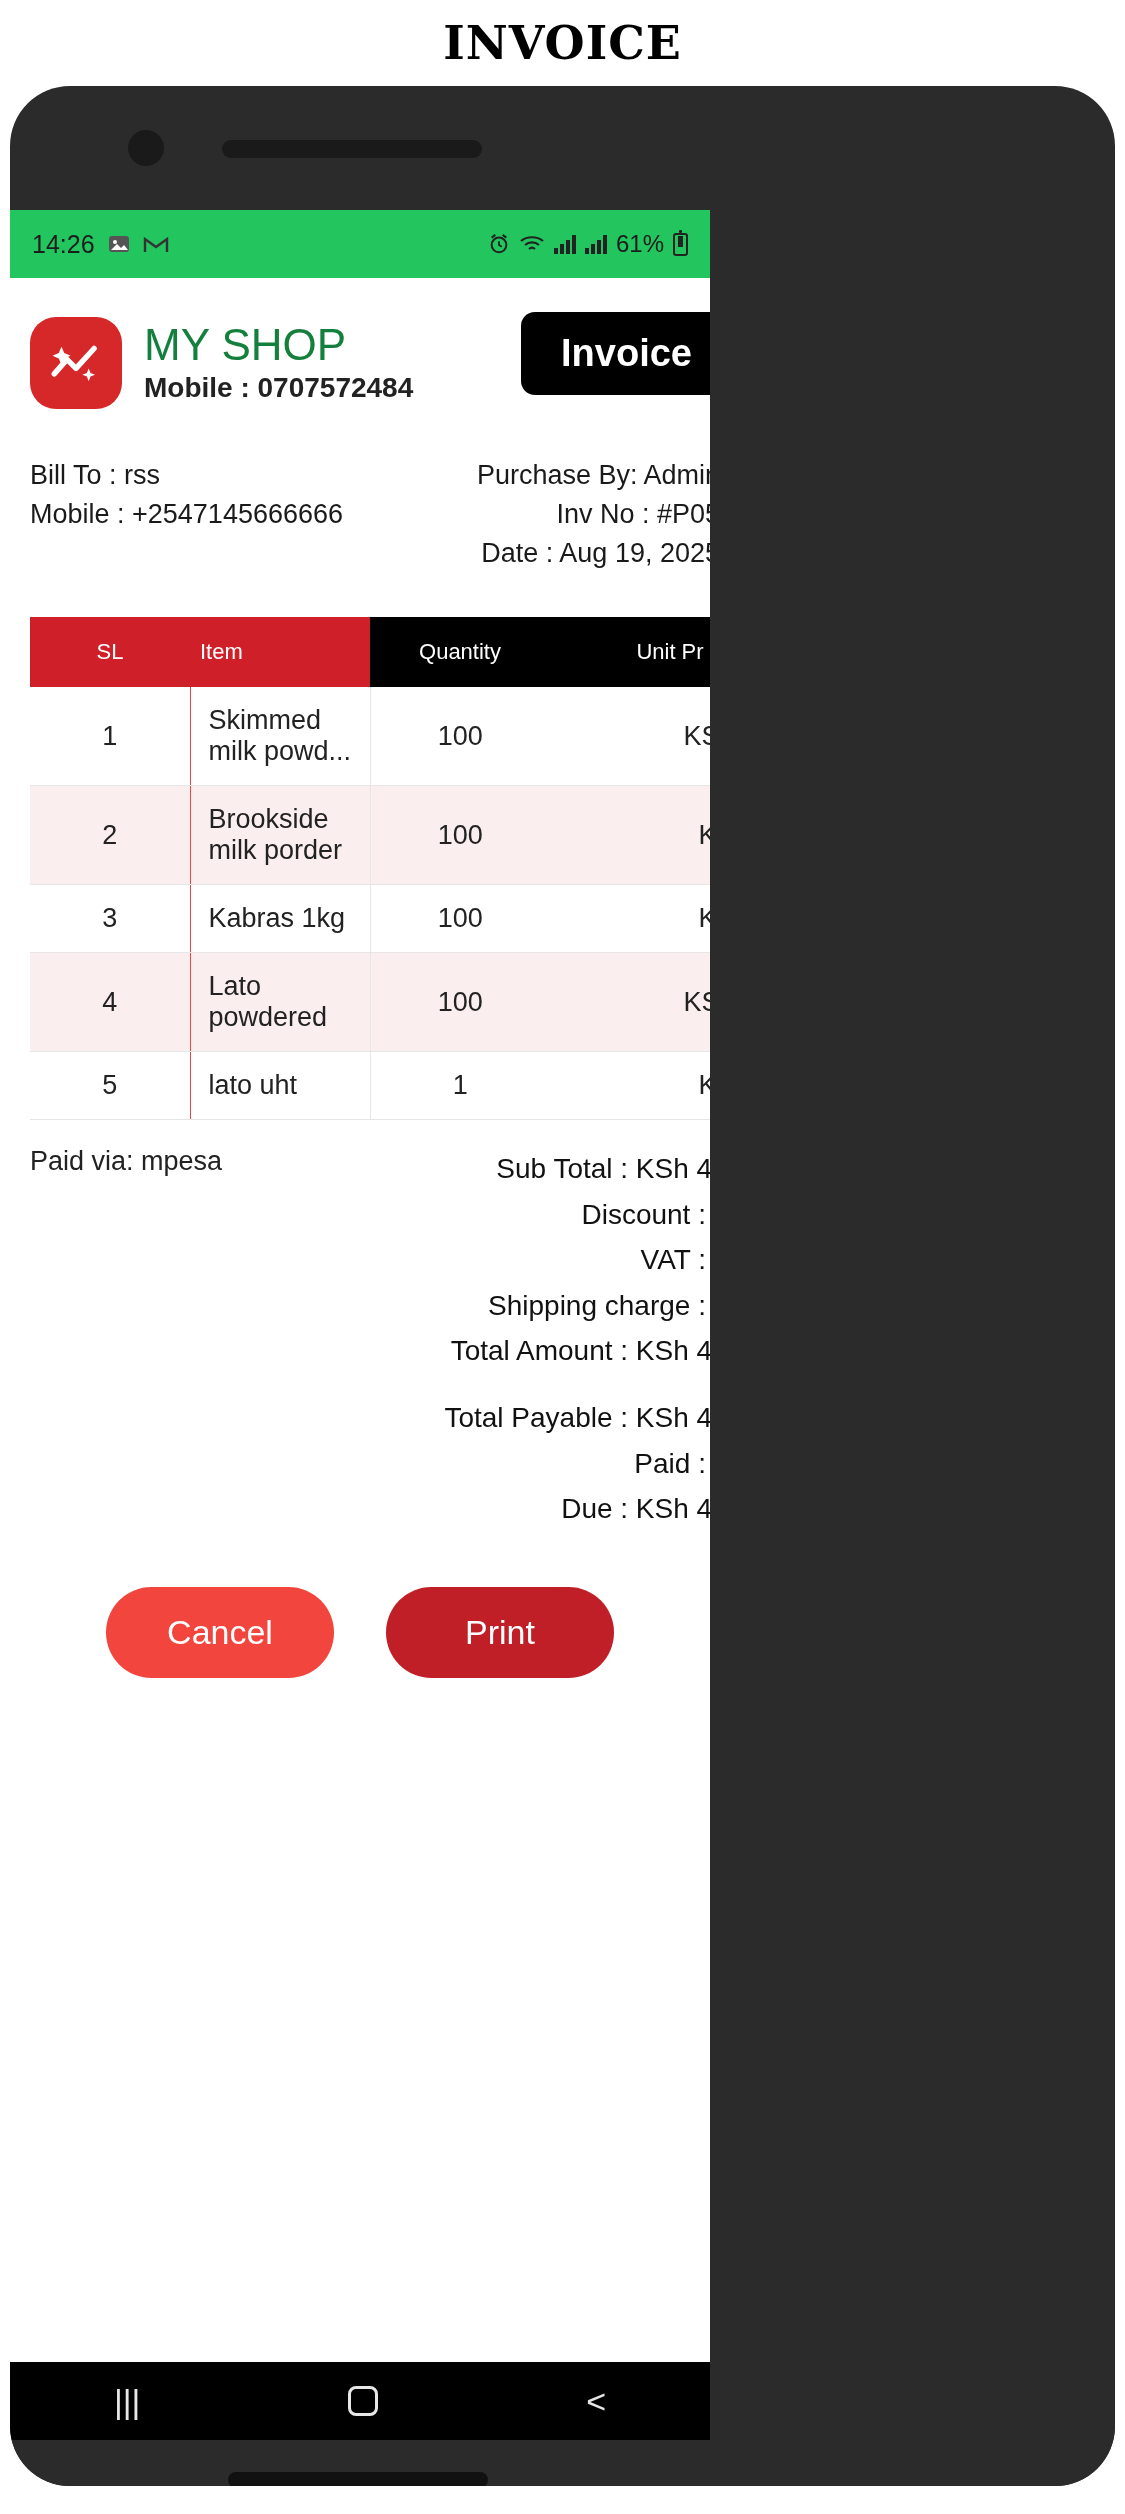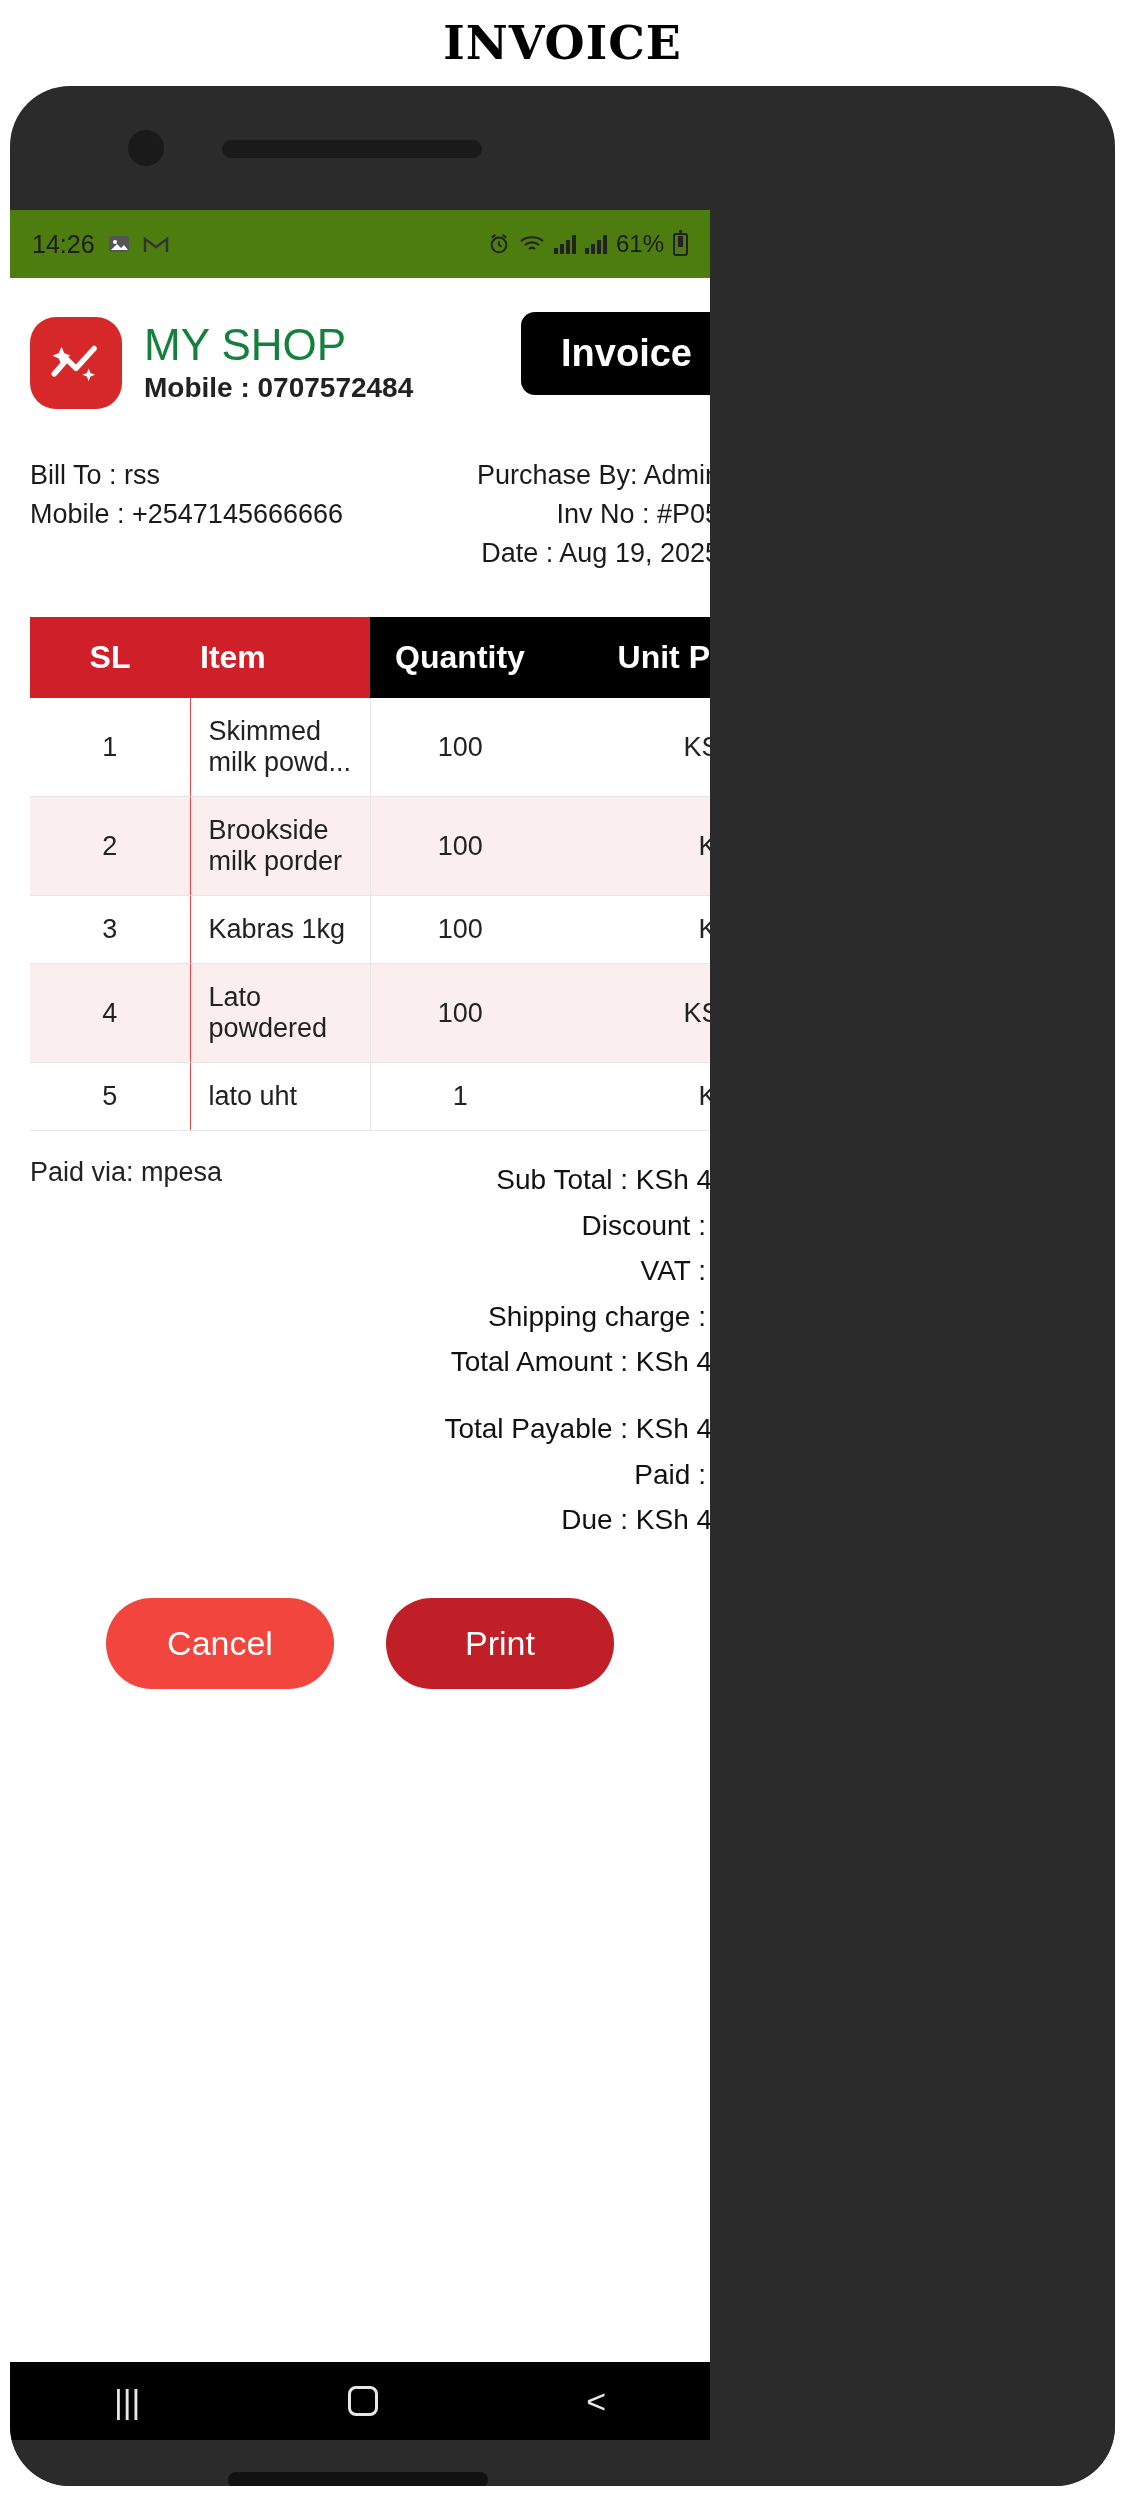--- a/index.html
+++ b/index.html
@@ -56,21 +56,21 @@
     position: absolute;
     left: 0; top: 124px;
     width: 700px;
     height: 2152px;
     background: #ffffff;
     overflow: hidden;
   }
   
   .status-bar {
     height: 68px;
-    background: #4d7c0f;
+    background: #22c55e;
     display: flex;
     align-items: center;
     justify-content: space-between;
     padding: 0 22px;
     font-size: 25px;
     color: #1c1c1c;
   }
   .sb-left { display: flex; align-items: center; gap: 12px; }
   .sb-right { display: flex; align-items: center; gap: 9px; font-size: 24px;}
   .sb-icon { display: inline-flex; align-items: center; }
@@ -128,22 +128,22 @@
   .bill-right { text-align: right; margin-right: -30px; }
 
   
   table.items {
     width: 760px;
     border-collapse: collapse;
     margin-top: 44px;
     table-layout: fixed;
   }
   table.items th {
-    font-size: 32px;
-    font-weight: 700;
+    font-size: 22px;
+    font-weight: 400;
     color: #fff;
     padding: 22px 10px;
   }
   th.sl { background: #cf2029; width: 160px; }
   th.item { background: #cf2029; width: 180px; text-align: left; padding-left: 18px;}
   th.qty { background: #000; width: 180px; }
   th.price { background: #000; width: 240px; }
   table.items td {
     font-size: 27px;
     color: #222;

